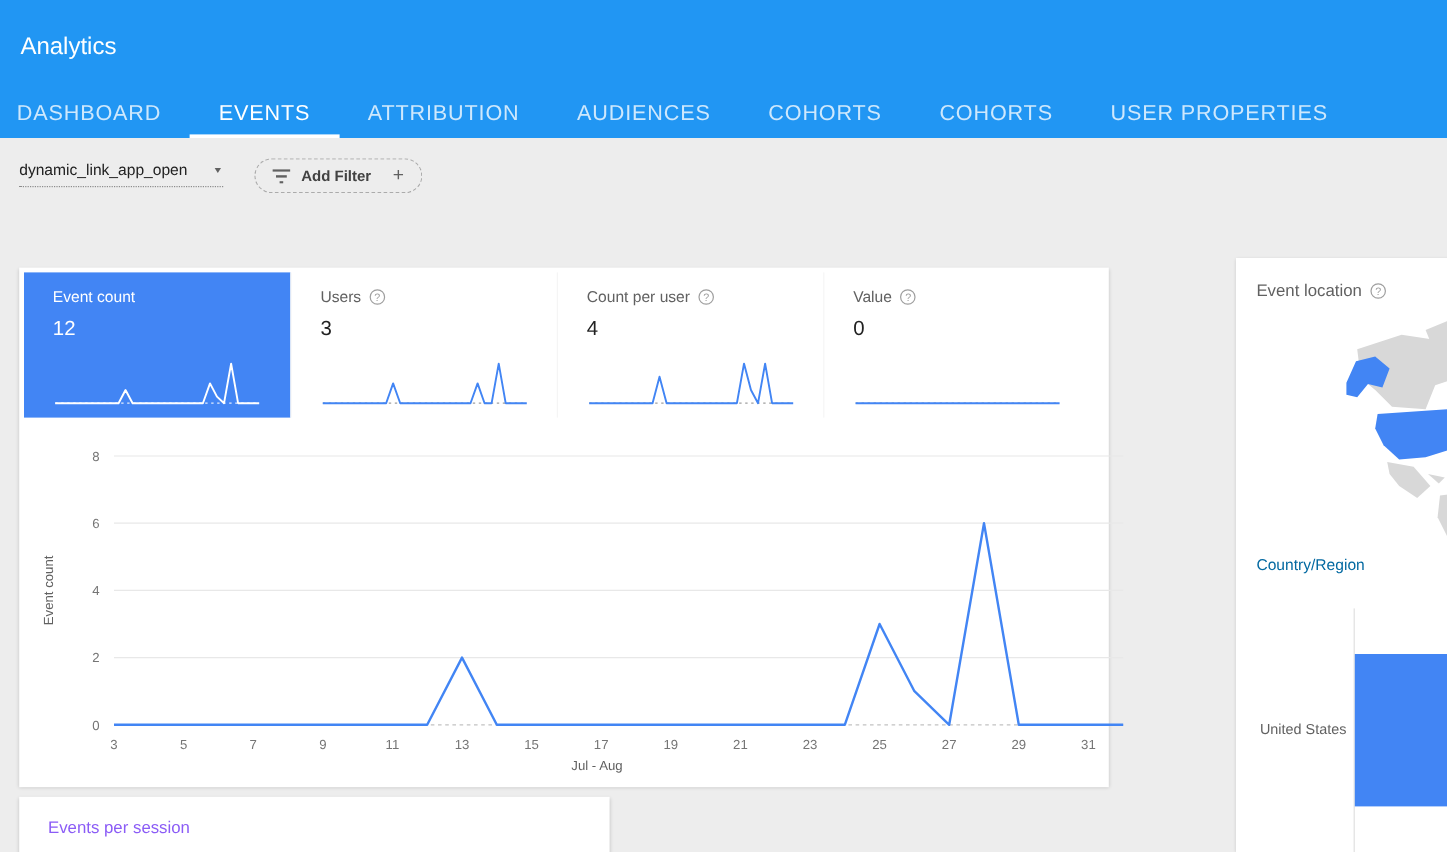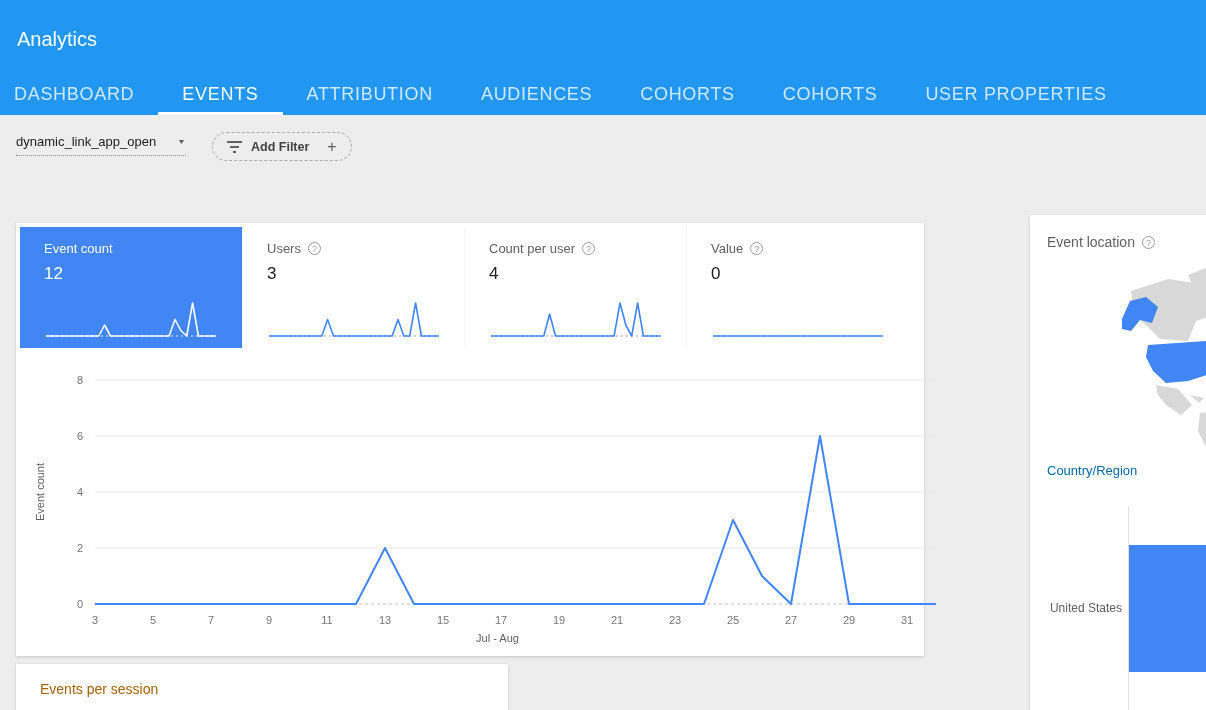--- a/index.html
+++ b/index.html
@@ -72,21 +72,21 @@
   .loc-title { position:absolute; left:17px; top:19px; font-size:14px; color:#616161; }
   #world-map { position:absolute; left:8px; top:48px; }
   .land { fill:#d8d8d8; }
   .land-us { fill:#4285f4; }
   .country-region { position:absolute; left:17px; top:248px; font-size:13px; color:#0369a1; }
   .loc-axis { position:absolute; left:98px; top:292px; bottom:0; width:1px; background:#e0e0e0; }
   .loc-bar { position:absolute; left:99px; top:330px; width:153px; height:127px; background:#4285f4; cursor:pointer; }
   .loc-bar-label { position:absolute; left:0; top:386px; width:92px; text-align:right; font-size:12px; color:#616161; }
 
   
-  .session-title { position:absolute; left:24px; top:17px; font-size:14px; color:#a16207; }
+  .session-title { position:absolute; left:24px; top:17px; font-size:14px; color:#8b5cf6; }
 </style>
 </head>
 <body>
 
 <div id="screen">
 
   <div class="header">
     <div class="app-title">Analytics</div>
     <div class="tabs">
       <div class="tab">DASHBOARD</div>

